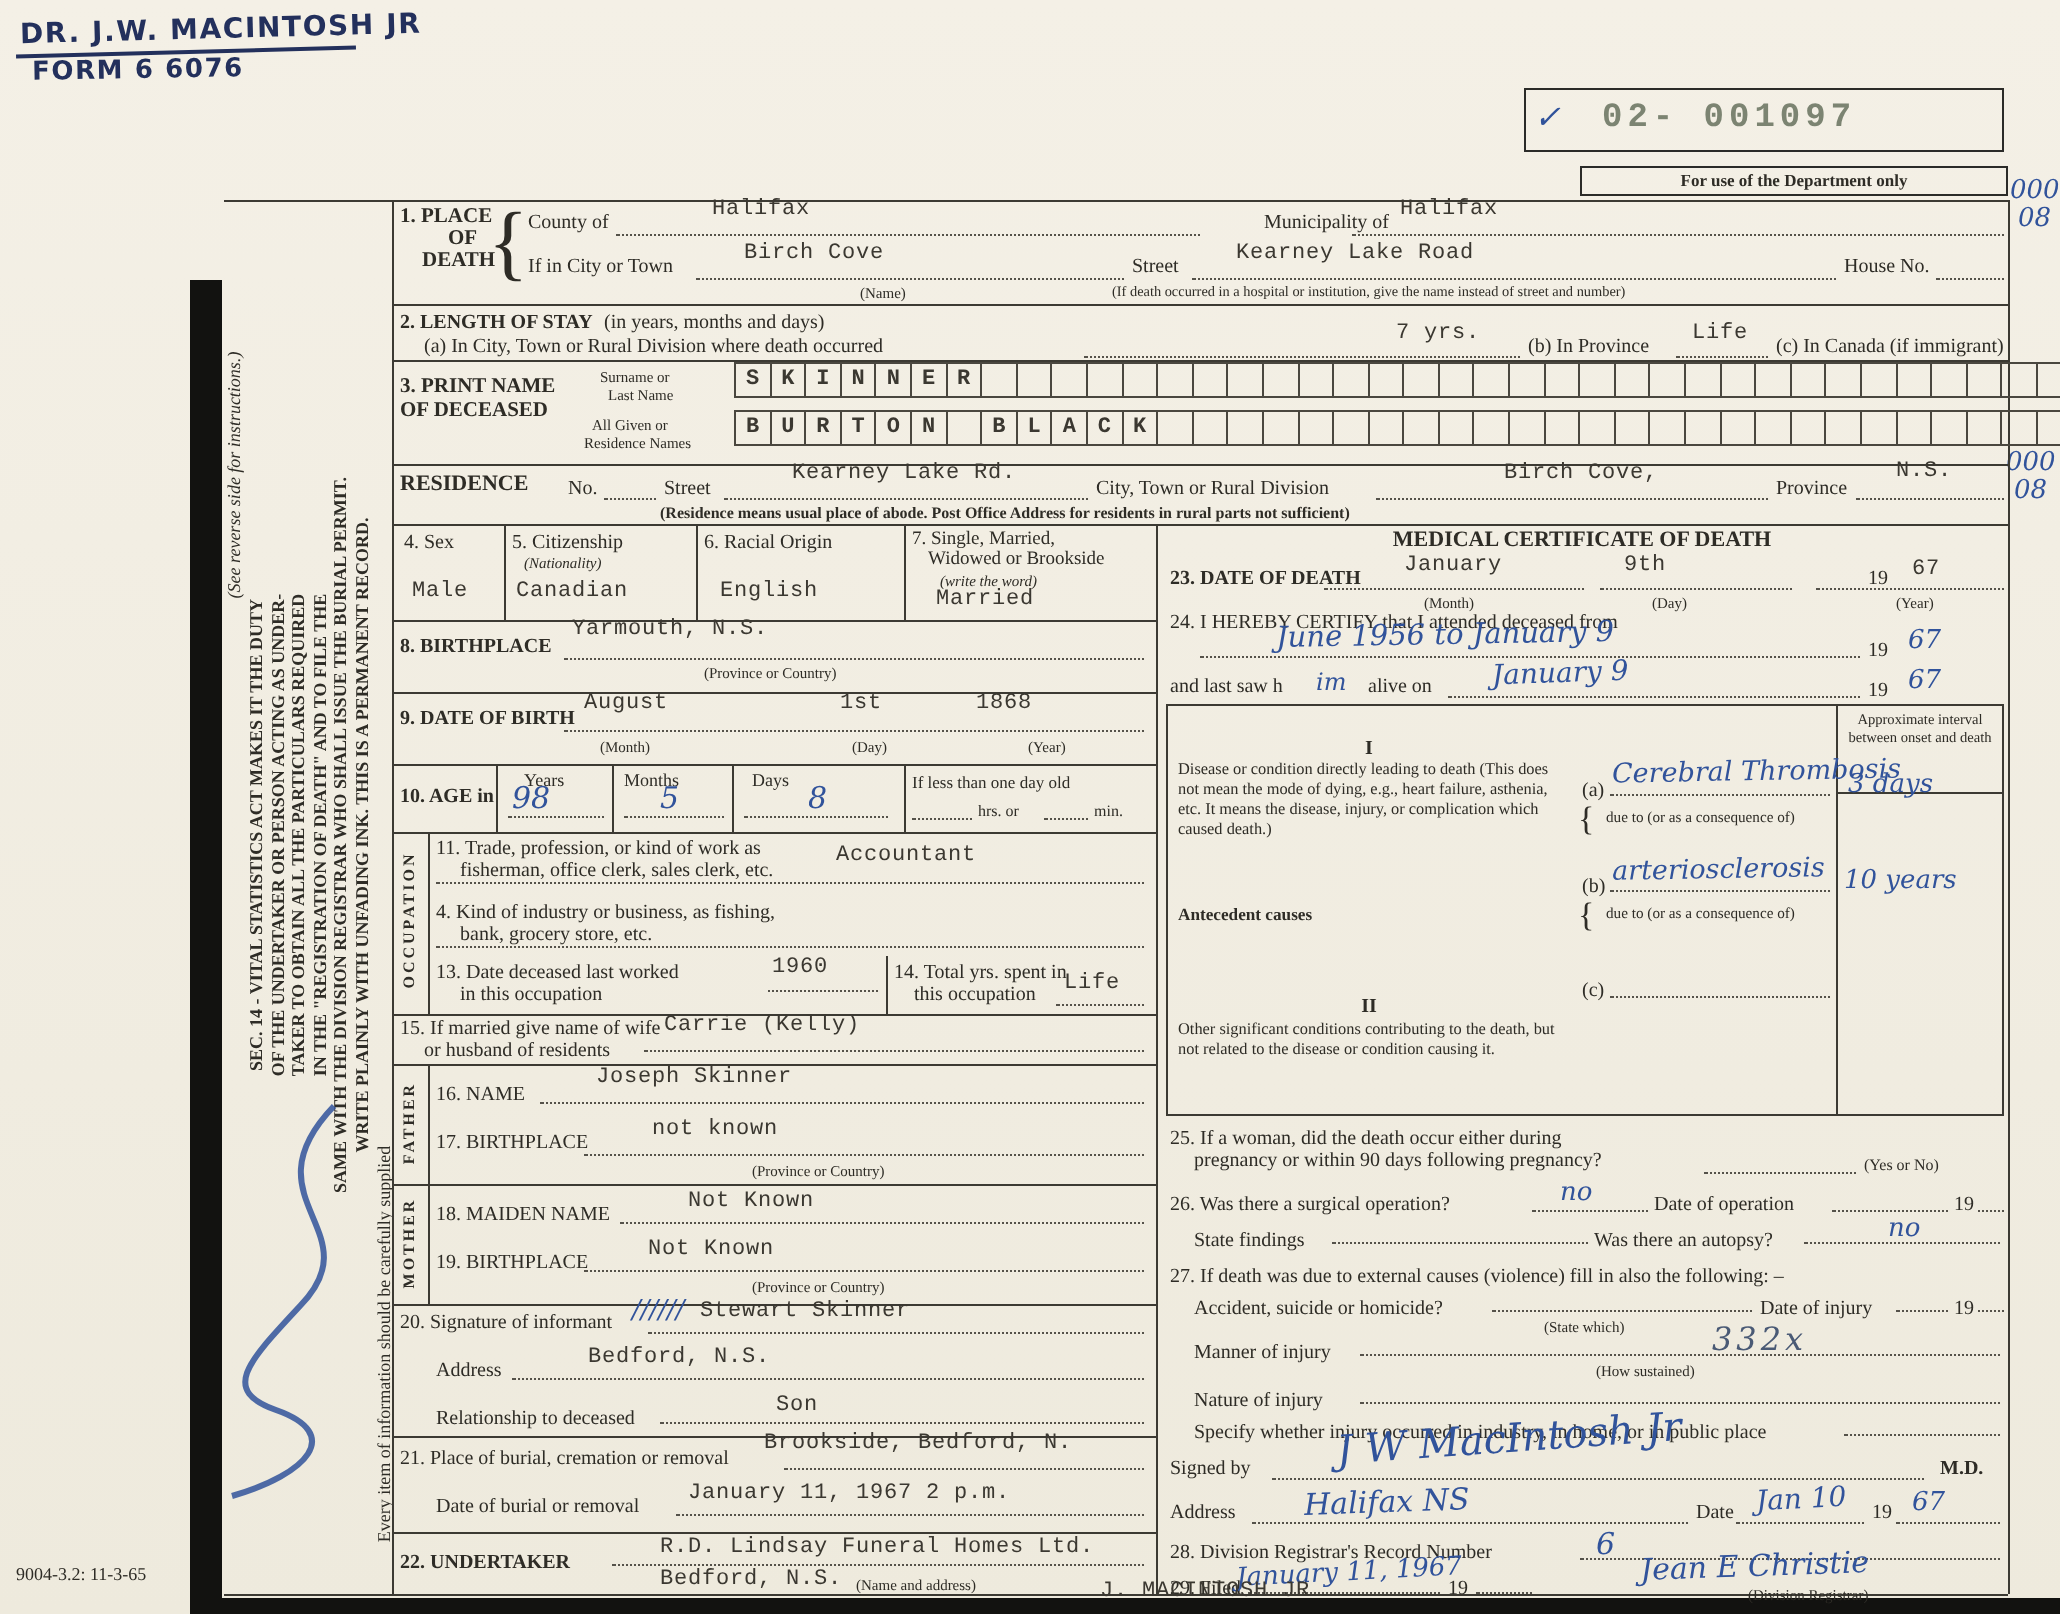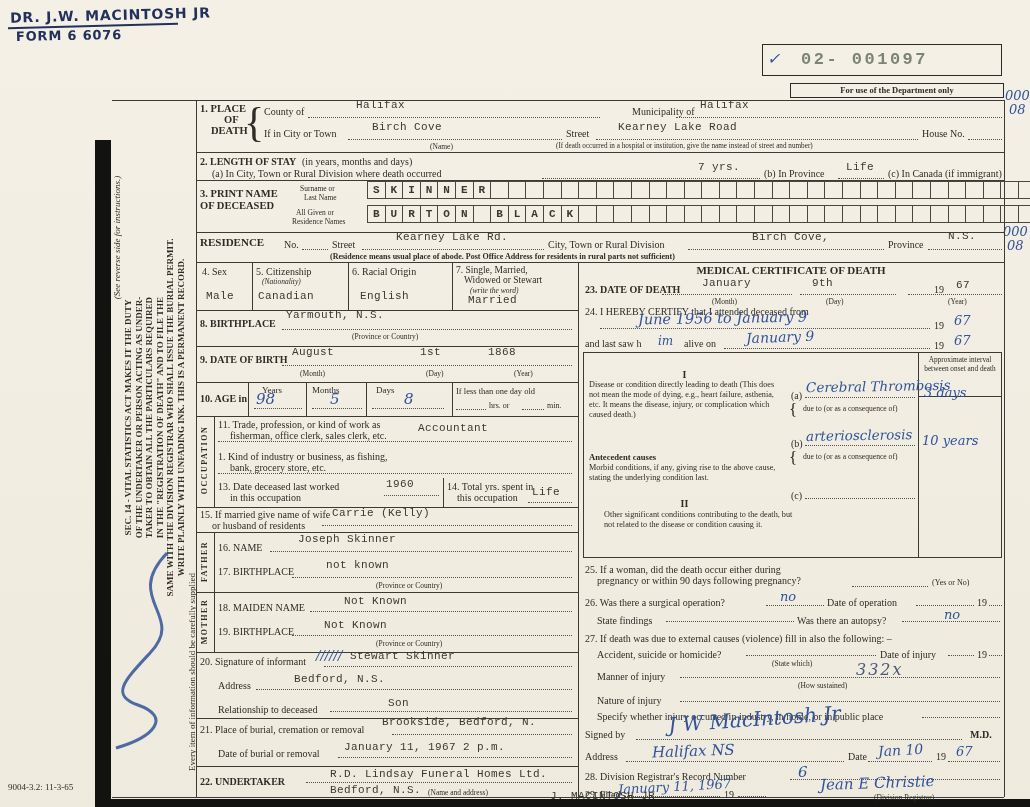--- a/index.html
+++ b/index.html
@@ -216,21 +216,21 @@
   <div class="ab vl" style="left:348px;top:262px;height:48px"></div>
   <div class="ab vl" style="left:452px;top:262px;height:48px"></div>
   <div class="ab lb" style="left:202px;top:266px">4. Sex</div>
   <div class="ab ty" style="left:206px;top:290px">Male</div>
   <div class="ab lb" style="left:256px;top:266px">5. Citizenship</div>
   <div class="ab lb it sm" style="left:262px;top:277px">(Nationality)</div>
   <div class="ab ty" style="left:258px;top:290px">Canadian</div>
   <div class="ab lb" style="left:352px;top:266px">6. Racial Origin</div>
   <div class="ab ty" style="left:360px;top:290px">English</div>
   <div class="ab lb" style="left:456px;top:265px;font-size:9.5px">7. Single, Married,</div>
-  <div class="ab lb" style="left:464px;top:275px;font-size:9.5px">Widowed or Stewart</div>
+  <div class="ab lb" style="left:464px;top:275px;font-size:9.5px">Widowed or Brookside</div>
   <div class="ab lb it sm" style="left:470px;top:286px">(write the word)</div>
   <div class="ab ty" style="left:468px;top:294px">Married</div>
   <div class="ab hl" style="left:196px;top:310px;width:382px"></div>
 
   <div class="ab lb bb" style="left:200px;top:318px">8. BIRTHPLACE</div>
   <div class="ab ty" style="left:286px;top:309px">Yarmouth, N.S.</div>
   <div class="ab dl" style="left:282px;top:329px;width:290px"></div>
   <div class="ab lb sm" style="left:352px;top:332px">(Province or Country)</div>
   <div class="ab hl" style="left:196px;top:346px;width:382px"></div>
 
@@ -264,21 +264,21 @@
   <div class="ab dl" style="left:522px;top:409px;width:22px"></div>
   <div class="ab lb" style="left:547px;top:401px;font-size:8px">min.</div>
   <div class="ab hl" style="left:196px;top:416px;width:382px"></div>
 
   <div class="ab vl" style="left:214px;top:416px;height:91px"></div>
   <div class="ab vt ct" style="left:200px;top:504px;width:88px;font-size:8px;font-weight:bold;letter-spacing:1.5px">OCCUPATION</div>
   <div class="ab lb" style="left:218px;top:419px">11. Trade, profession, or kind of work as</div>
   <div class="ab lb" style="left:230px;top:430px">fisherman, office clerk, sales clerk, etc.</div>
   <div class="ab ty" style="left:418px;top:422px">Accountant</div>
   <div class="ab dl" style="left:218px;top:441px;width:354px"></div>
-  <div class="ab lb" style="left:218px;top:451px">1. Kind of industry or business, as fishing,</div>
+  <div class="ab lb" style="left:218px;top:451px">4. Kind of industry or business, as fishing,</div>
   <div class="ab lb" style="left:230px;top:462px">bank, grocery store, etc.</div>
   <div class="ab dl" style="left:218px;top:473px;width:354px"></div>
   <div class="ab vl" style="left:443px;top:478px;height:29px"></div>
   <div class="ab lb" style="left:218px;top:481px">13. Date deceased last worked</div>
   <div class="ab lb" style="left:230px;top:492px">in this occupation</div>
   <div class="ab ty" style="left:386px;top:478px">1960</div>
   <div class="ab dl" style="left:384px;top:495px;width:55px"></div>
   <div class="ab lb" style="left:447px;top:481px">14. Total yrs. spent in</div>
   <div class="ab lb" style="left:457px;top:492px">this occupation</div>
   <div class="ab ty" style="left:532px;top:486px">Life</div>
@@ -365,23 +365,22 @@
   <div class="ab lb" style="left:934px;top:340px">19</div>
   <div class="ab hd" style="left:954px;top:333px;font-size:13px">67</div>
 
   <div class="ab" style="left:583px;top:352px;width:419px;height:206px;border:1px solid #3c3a33;box-sizing:border-box"></div>
   <div class="ab vl" style="left:918px;top:352px;height:206px"></div>
   <div class="ab lb ct wrap" style="left:920px;top:355px;width:80px;font-size:7.3px;line-height:9px">Approximate interval between onset and death</div>
   <div class="ab hl" style="left:918px;top:396px;width:84px"></div>
   <div class="ab lb bb ct" style="left:583px;top:369px;width:203px">I</div>
   <div class="ab lb wrap just" style="left:589px;top:380px;width:192px;font-size:8.2px;line-height:10px">Disease or condition directly leading to death (This does not mean the mode of dying, e.g., heart failure, asthenia, etc. It means the disease, injury, or complication which caused death.)</div>
   <div class="ab lb bb" style="left:589px;top:452px;font-size:8.6px">Antecedent causes</div>
-  <div class="ab lb wrap" style="left:589px;top:463px;width:192px;font-size:8.2px;line-height:10px">Morbid conditions, if any, giving rise to the above cause, stating the underlying condition last.</div>
   <div class="ab lb bb ct" style="left:583px;top:498px;width:203px">II</div>
-  <div class="ab lb wrap" style="left:604px;top:510px;width:192px;font-size:8.2px;line-height:10px">Other significant conditions contributing to the death, but not related to the disease or condition causing it.</div>
+  <div class="ab lb wrap" style="left:589px;top:510px;width:192px;font-size:8.2px;line-height:10px">Other significant conditions contributing to the death, but not related to the disease or condition causing it.</div>
   <div class="ab lb" style="left:791px;top:390px">(a)</div>
   <div class="ab hd" style="left:806px;top:378px;font-size:13.5px;transform:rotate(-1deg)">Cerebral Thrombosis</div>
   <div class="ab dl" style="left:805px;top:397px;width:110px"></div>
   <div class="ab hd" style="left:924px;top:385px;font-size:13px">3 days</div>
   <div class="ab lb" style="left:789px;top:400px;font-size:17px;font-weight:100">{</div>
   <div class="ab lb wrap" style="left:803px;top:405px;width:108px;font-size:7.6px;line-height:8.8px">due to (or as a consequence of)</div>
   <div class="ab lb" style="left:791px;top:438px">(b)</div>
   <div class="ab hd" style="left:806px;top:427px;font-size:13.5px;transform:rotate(-1deg)">arteriosclerosis</div>
   <div class="ab dl" style="left:805px;top:445px;width:110px"></div>
   <div class="ab hd" style="left:922px;top:433px;font-size:13px">10 years</div>

